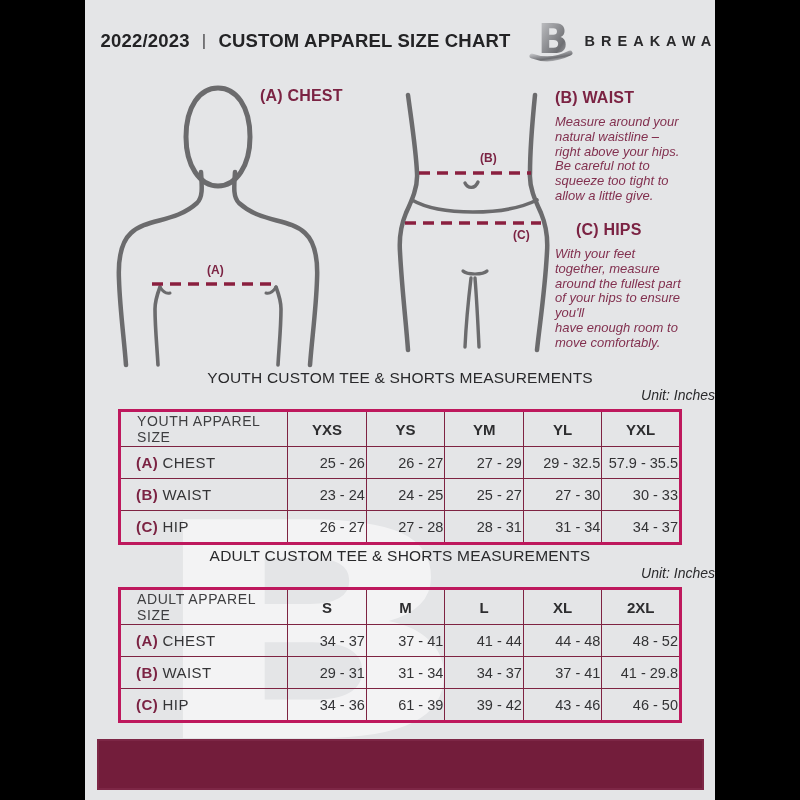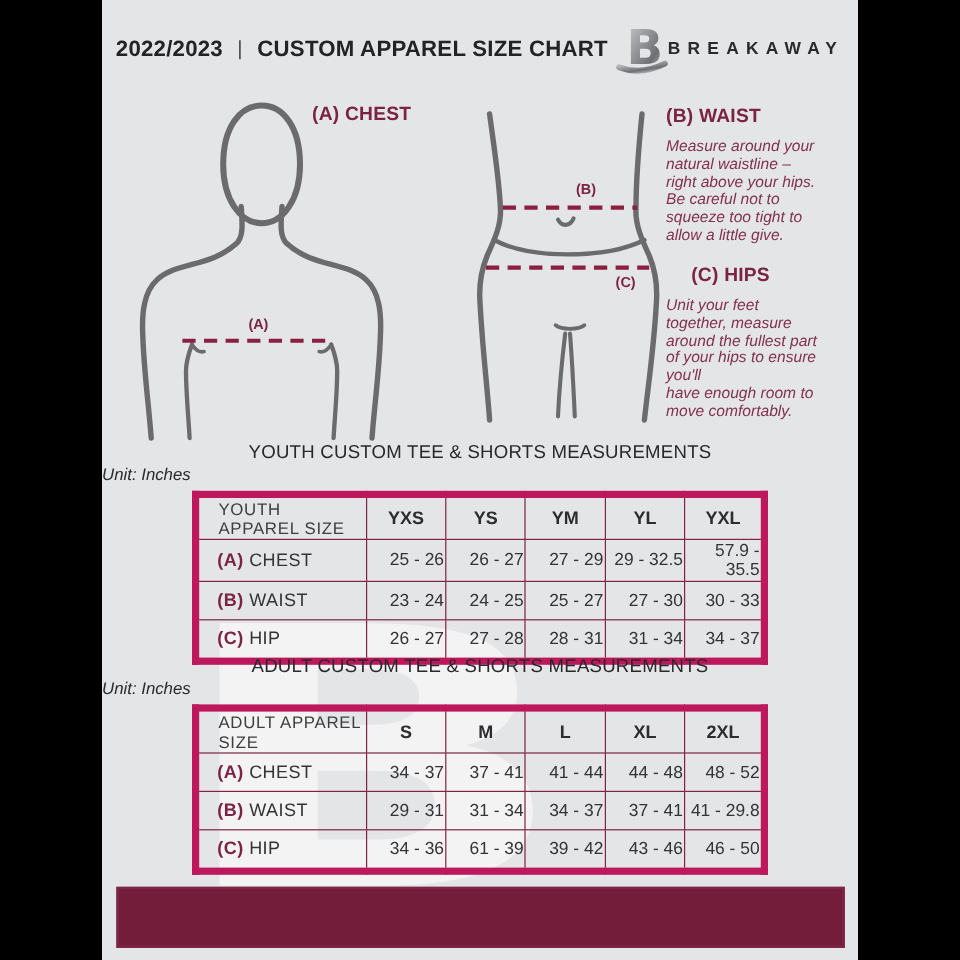--- a/index.html
+++ b/index.html
@@ -1,39 +1,39 @@
 <!DOCTYPE html>
 <html><head>
 <meta charset="utf-8">
 <style>
   html,body{margin:0;padding:0;}
   body{width:800px;height:800px;background:#000;overflow:hidden;font-family:"Liberation Sans",sans-serif;}
   .doc{position:relative;width:630px;height:800px;margin:0 auto;background:#e4e5e7;overflow:hidden;}
 
   
-  .header{position:absolute;top:18px;left:0;width:100%;display:flex;align-items:center;justify-content:center;z-index:1;}
+  .header{position:absolute;top:18px;left:0;width:100%;display:flex;align-items:center;justify-content:center;gap:12px;z-index:1;padding-left:16px;}
   .hdr-text{display:flex;align-items:center;gap:12px;color:#232325;font-weight:700;font-size:18.5px;letter-spacing:.2px;white-space:nowrap;}
   .hdr-sep{font-weight:400;color:#4a4a4c;font-size:17px;}
   .logo{width:44px;height:46px;margin-left:6px;flex:0 0 auto;}
   .brand{font-weight:700;font-size:14.5px;letter-spacing:6px;color:#2a2a2c;white-space:nowrap;}
 
   
   .figures{position:absolute;top:75px;left:0;width:630px;height:300px;z-index:1;}
   .figures svg.body-art{position:absolute;left:0;top:0;}
   .guide-head{position:absolute;font-weight:700;font-size:16px;color:#7b2343;letter-spacing:.2px;}
   .guide-par{position:absolute;font-style:italic;font-size:13px;line-height:14.8px;color:#82304f;white-space:pre-line;}
   .marker{position:absolute;font-weight:700;font-size:12px;color:#7b2343;}
 
   
   .section{position:absolute;left:0;width:100%;z-index:1;}
   .sec-youth{top:368px;}
   .sec-adult{top:546px;}
   .tbl-title{text-align:center;font-weight:400;font-size:15.5px;line-height:19px;color:#29292b;letter-spacing:.2px;}
-  .tbl-unit{text-align:left;font-style:italic;font-size:14px;line-height:17px;color:#2b2b2d;margin-bottom:5px;}
-  table.size-table{border-collapse:collapse;width:480px;margin:0 auto;table-layout:fixed;background:transparent;border:6px solid #be185d;}
+  .tbl-unit{text-align:right;font-style:italic;font-size:14px;line-height:17px;color:#2b2b2d;margin-bottom:5px;}
+  table.size-table{border-collapse:collapse;width:564px;margin:0 auto;table-layout:fixed;background:transparent;border:3px solid #be185d;}
   table.size-table th,table.size-table td{border:1.6px solid #7e2342;}
   table.size-table th{height:31px;font-weight:700;font-size:15px;color:#2d2d2f;text-align:center;}
   table.size-table th.lbl{font-weight:400;font-size:14px;color:#3e3e40;letter-spacing:.6px;text-align:left;padding-left:16px;}
   table.size-table td{height:29px;font-size:14.5px;color:#333335;text-align:right;}
   table.size-table td.lbl{text-align:left;padding-left:15px;font-size:15px;color:#343436;letter-spacing:.4px;}
   .pfx{color:#7b2343;font-weight:700;}
   col.c-label{width:30%;} col.c-size{width:14%;}
 
   
   .watermark{position:absolute;left:58px;top:515px;z-index:0;font-weight:700;font-size:300px;line-height:.8;
@@ -112,21 +112,21 @@
 
     <div class="guide-head" style="left:470px;top:14px;">(B) WAIST</div>
     <div class="guide-par" style="left:470px;top:40px;width:170px;">Measure around your
 natural waistline –
 right above your hips.
 Be careful not to
 squeeze too tight to
 allow a little give.</div>
 
     <div class="guide-head" style="left:470px;top:146px;margin-left:21px;">(C) HIPS</div>
-    <div class="guide-par" style="left:470px;top:172px;width:175px;">Unit your feet
+    <div class="guide-par" style="left:470px;top:172px;width:175px;">With your feet
 together, measure
 around the fullest part
 of your hips to ensure
 you'll
 have enough room to
 move comfortably.</div>
   </div>
 
   <div class="section sec-youth">
     <div class="tbl-title">YOUTH CUSTOM TEE &amp; SHORTS MEASUREMENTS</div>

